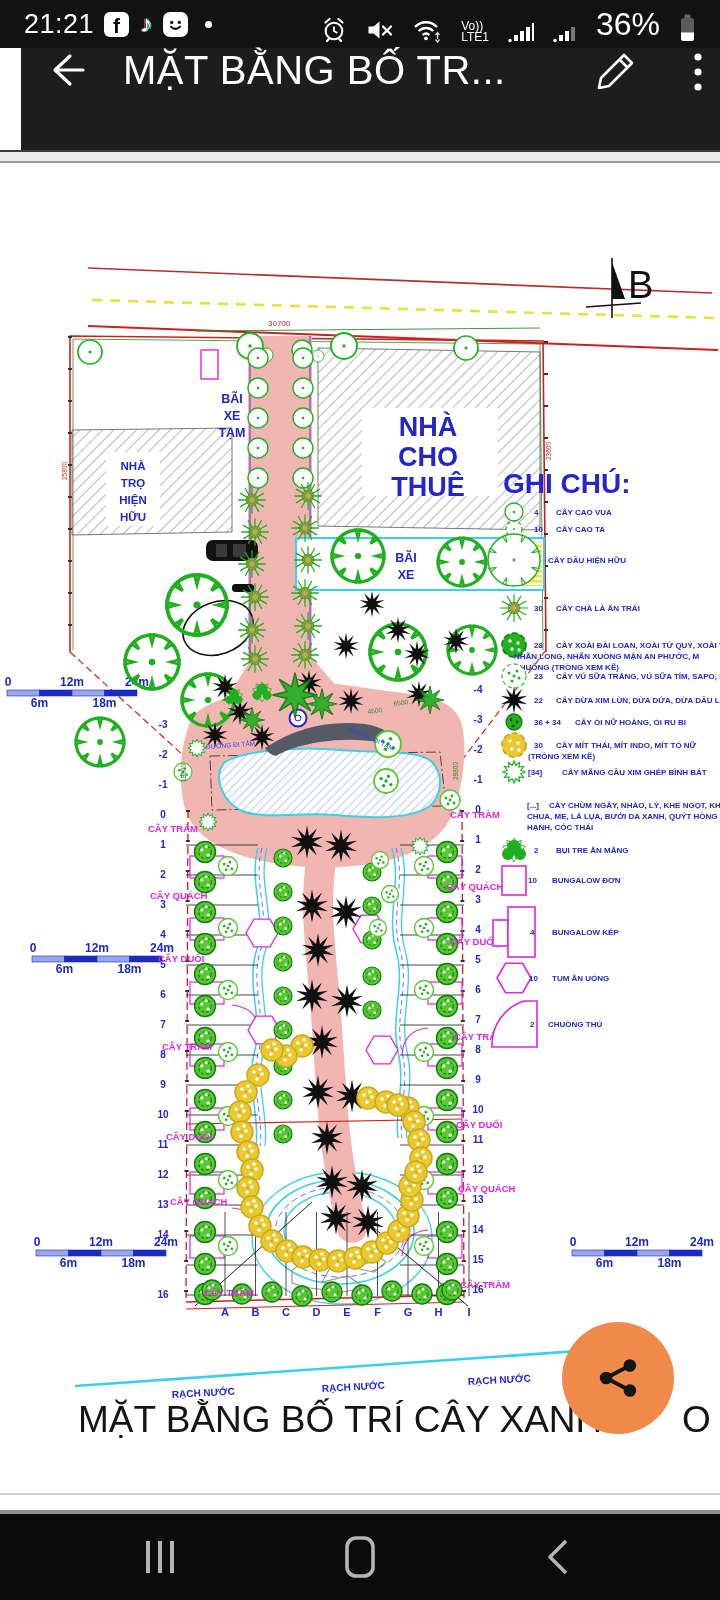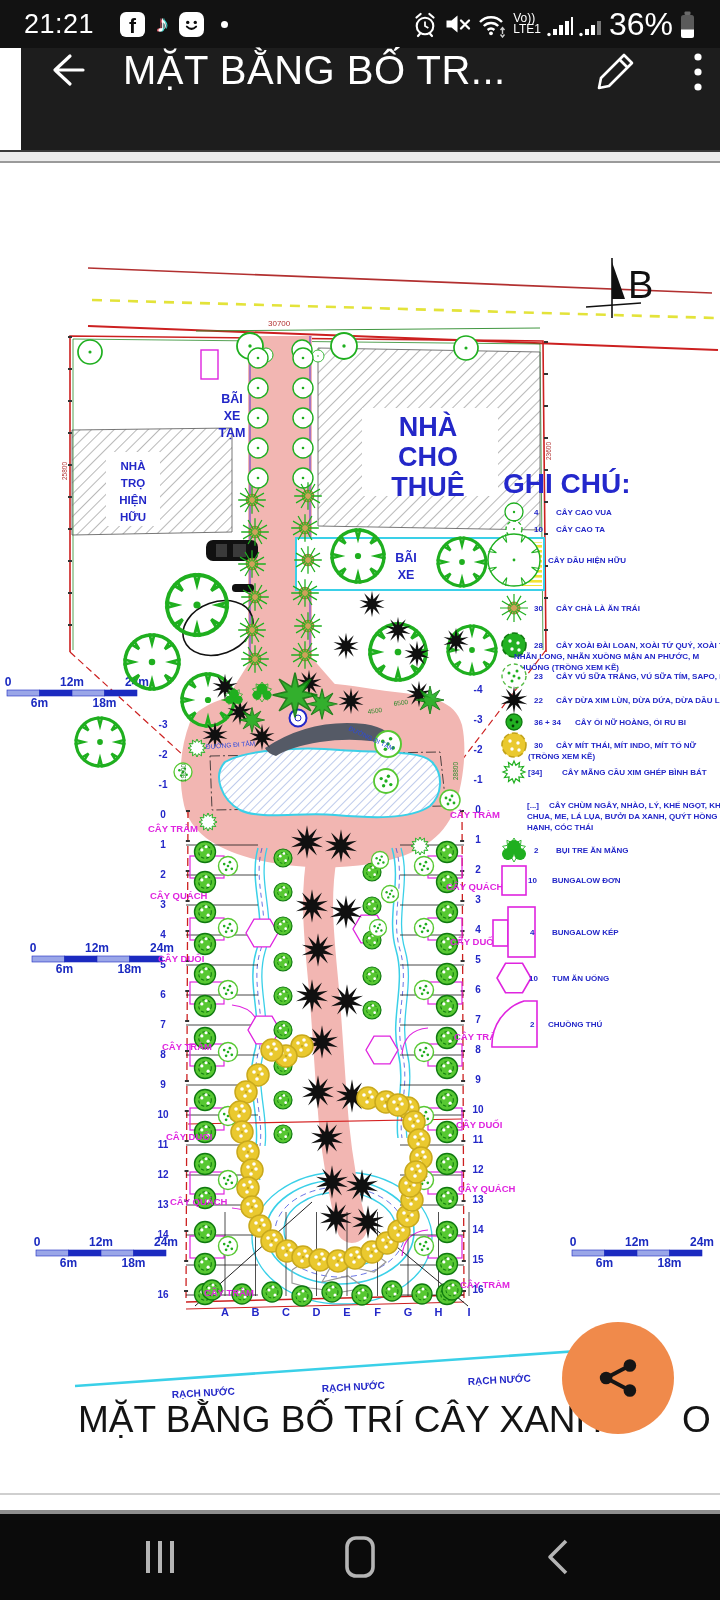--- a/index.html
+++ b/index.html
@@ -1,28 +1,28 @@
 <!DOCTYPE html>
 <html><head>
 <meta charset="utf-8">
 <style>
   html,body{margin:0;padding:0;background:#000;}
   .phone{position:relative;width:720px;height:1600px;background:#fff;overflow:hidden;
          font-family:"Liberation Sans",sans-serif;}
   
   .status-bar{position:absolute;top:0;left:0;width:720px;height:48px;background:#121212;
               display:flex;align-items:center;padding:0 24px;box-sizing:border-box;color:#fff;}
-  .sb-time{font-size:27px;letter-spacing:.5px;margin-right:26px;}
+  .sb-time{font-size:27px;letter-spacing:.5px;margin-right:10px;}
   .sb-left{display:flex;align-items:center;gap:11px;}
   .sb-fb{width:25px;height:25px;background:#fff;border-radius:6px;color:#0b0b0b;
          display:flex;align-items:flex-end;justify-content:center;font-weight:700;font-size:21px;line-height:23px;}
   .sb-tiktok{font-size:24px;color:#fff;text-shadow:1.5px 0 #41d8d0,-1.5px 0 #e05a6a;}
   .sb-smiley{width:25px;height:25px;background:#fff;border-radius:7px;display:flex;align-items:center;justify-content:center;}
   .sb-dot{width:7px;height:7px;border-radius:50%;background:#fff;margin-left:6px;}
-  .sb-right{margin-left:auto;display:flex;align-items:center;gap:6px;}
+  .sb-right{margin-left:auto;display:flex;align-items:flex-end;gap:19px;}
   .sb-carrier{display:flex;flex-direction:column;align-items:flex-start;line-height:11px;font-size:12px;}
   .sb-batt-pct{font-size:32px;}
   
   .app-bar{position:absolute;top:48px;left:0;width:720px;height:102px;background:#1d1d1d;
            display:flex;align-items:flex-start;padding:0 22px;box-sizing:border-box;margin-left:21px;}
   .ab-title{color:#fff;font-size:40px;margin-left:34px;white-space:nowrap;letter-spacing:.5px;}
   .ab-actions{margin-left:auto;display:flex;align-items:center;gap:52px;padding-right:14px;}
   .strip{position:absolute;top:150px;left:0;width:720px;height:13px;background:#ececec;
          border-top:2px solid #3a3a3a;border-bottom:2px solid #9a9a9a;box-sizing:border-box;}
   

